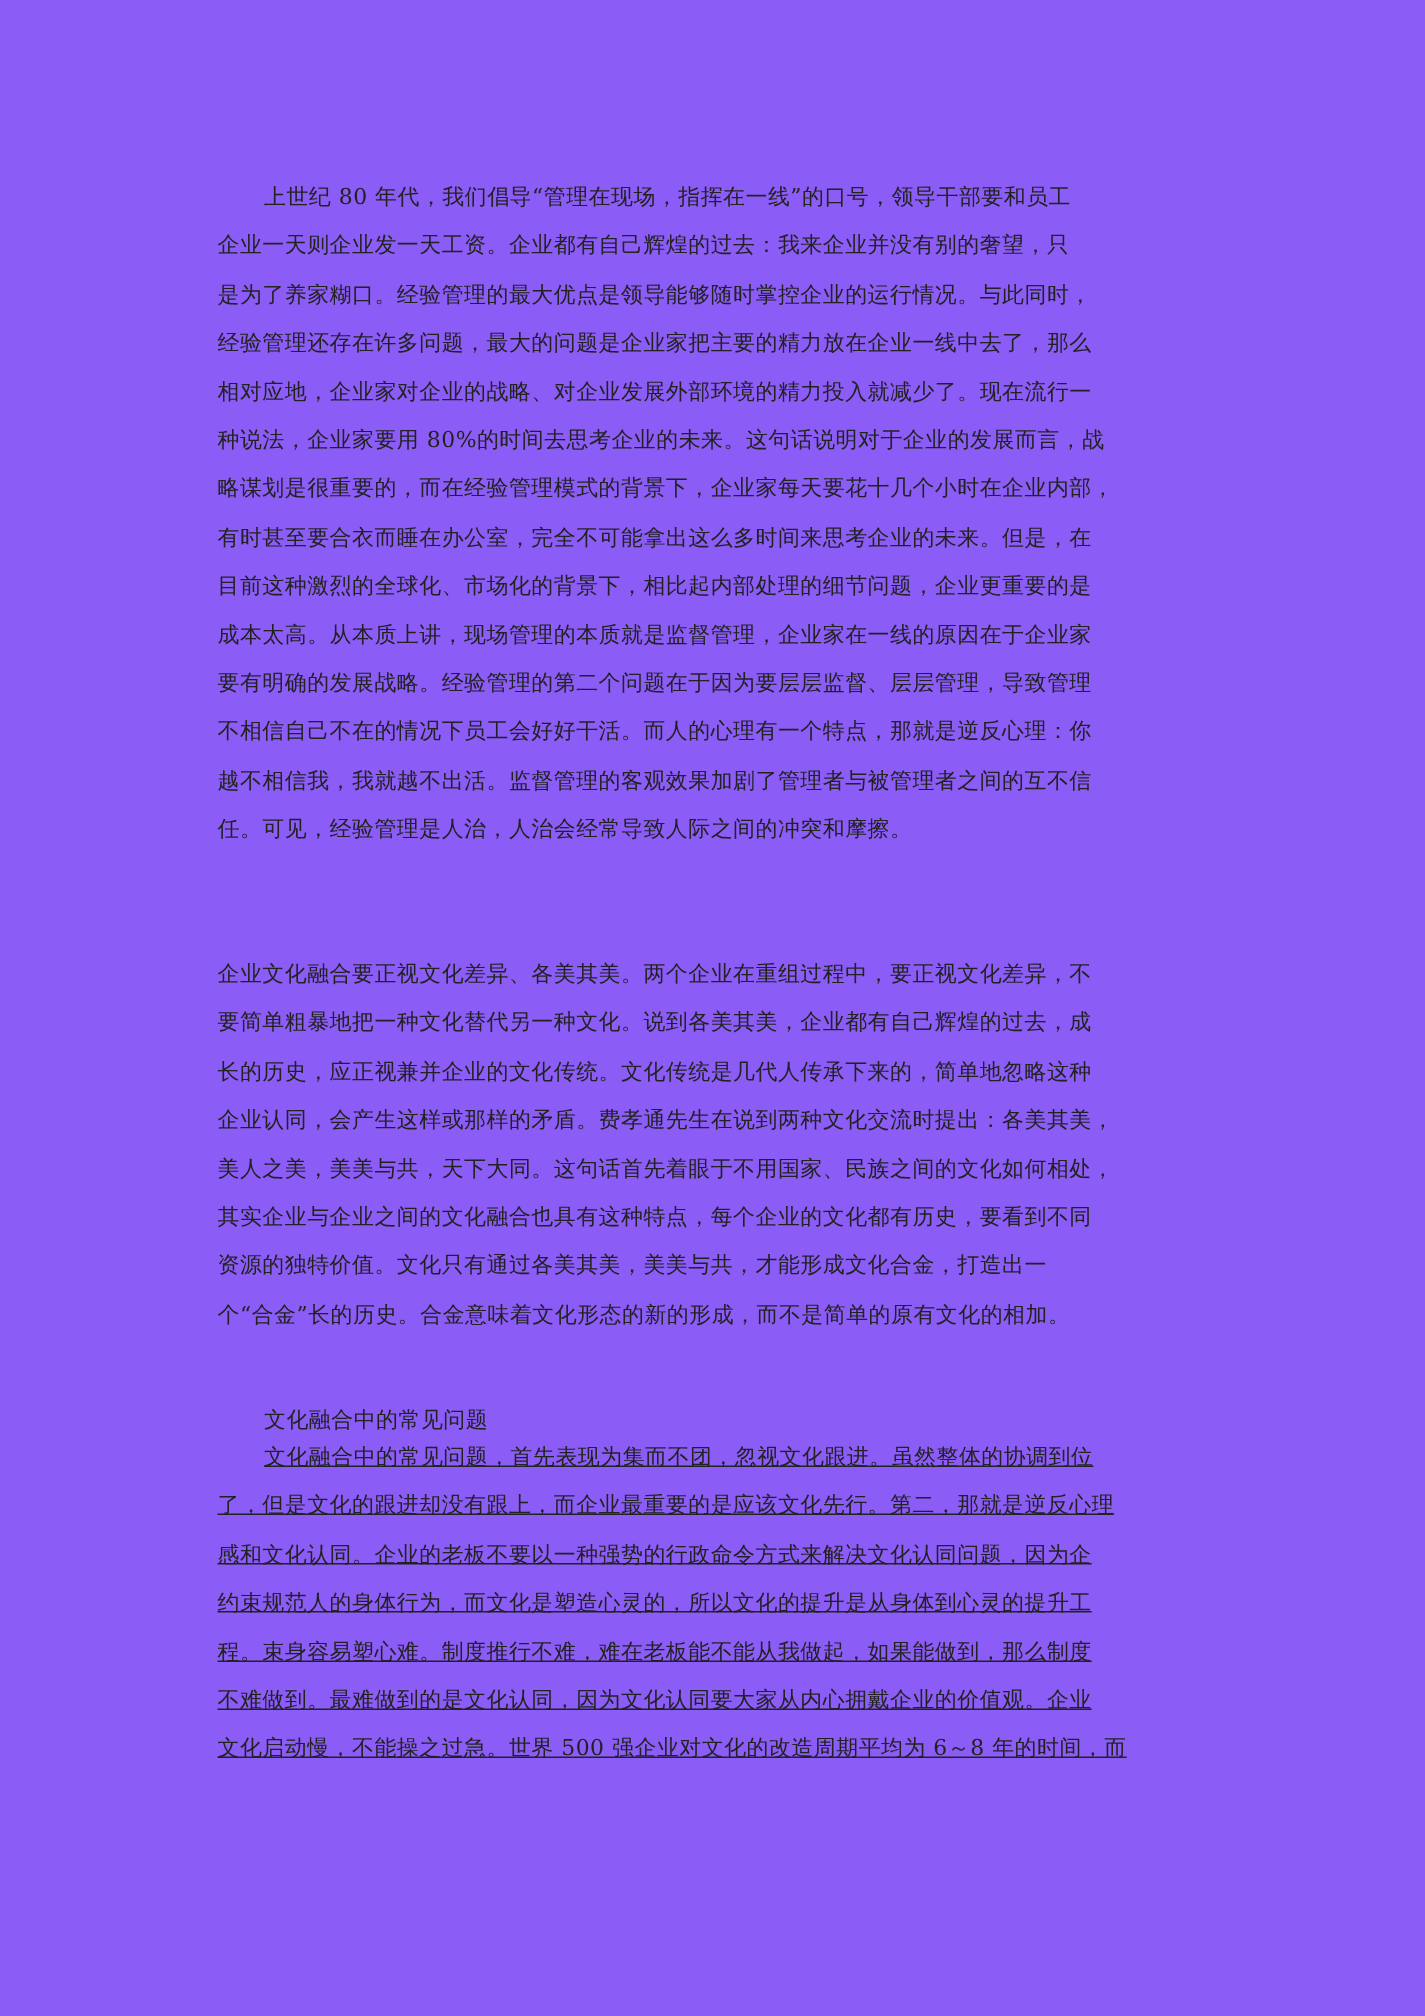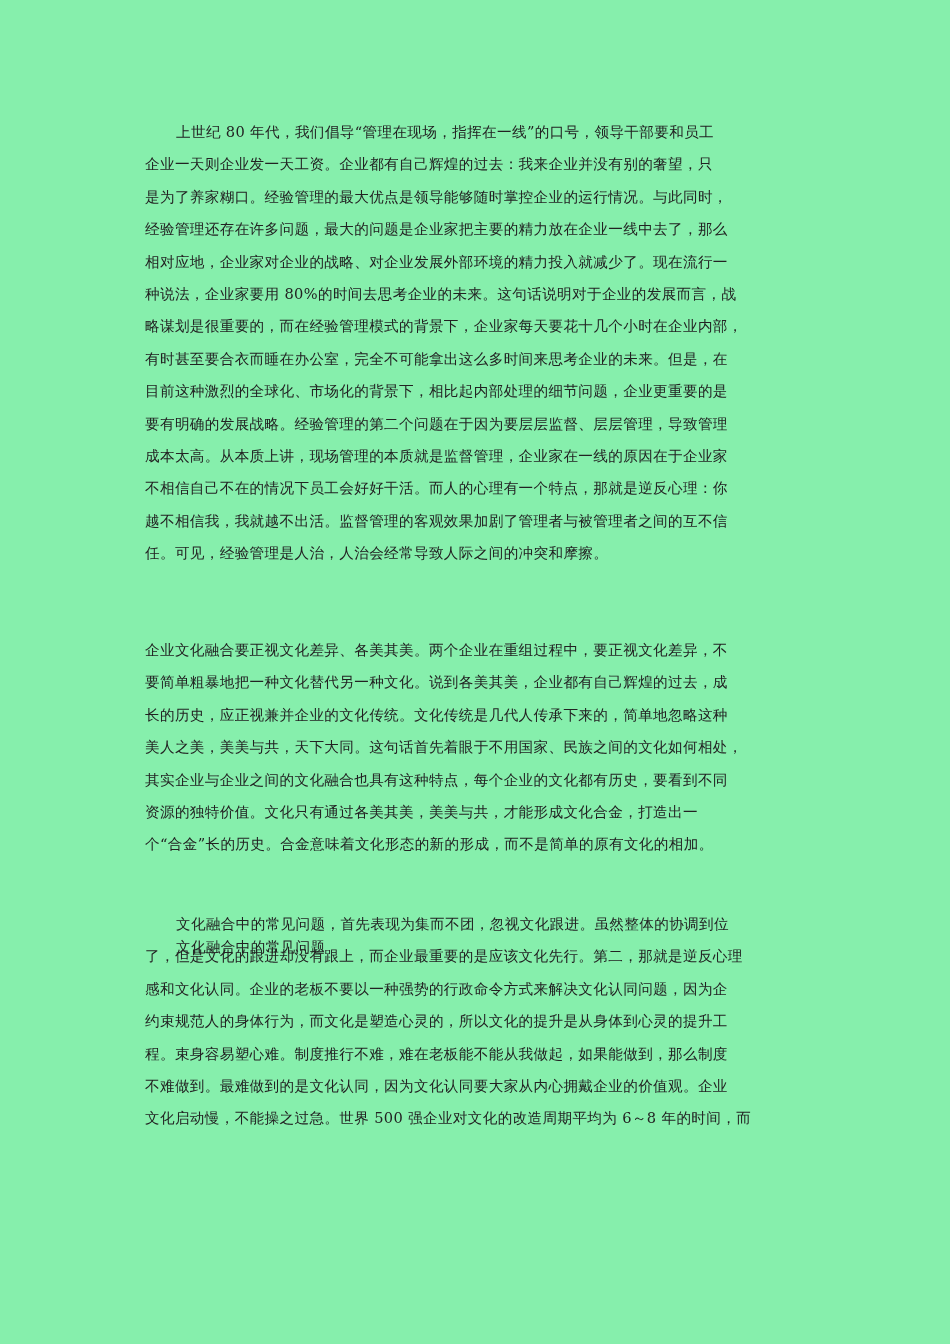--- a/index.html
+++ b/index.html
@@ -14,68 +14,69 @@
       overflow: hidden;
       font-family: "DejaVu Serif", "Liberation Serif", serif;
       color: #222222;
     }
     .page {
       position: absolute;
       left: 0;
       top: 0;
       width: 950px;
       height: 1344px;
-      background: #86efac;
+      background: #8b5cf6;
     }
     .block {
       position: absolute;
       left: 145px;
       width: 662px;
     }
     .line {
       height: 32.4px;
       line-height: 32.4px;
       font-size: 14.6px;
       white-space: nowrap;
       letter-spacing: 0.35px;
     }
     .indent {
       padding-left: 31px;
     }
     #para1 { top: 116px; }
     #para2 { top: 634px; }
     #heading { top: 907px; margin-top: 24px; }
-    #para3 { top: 908px; }
+    #para3 { top: 956px; text-decoration: underline; }
   </style>
 </head>
 <body>
 
 <div class="page">
 
   <div class="block" id="para1">
     <div class="line indent">上世纪 80 年代，我们倡导“管理在现场，指挥在一线”的口号，领导干部要和员工</div>
     <div class="line">企业一天则企业发一天工资。企业都有自己辉煌的过去：我来企业并没有别的奢望，只</div>
     <div class="line">是为了养家糊口。经验管理的最大优点是领导能够随时掌控企业的运行情况。与此同时，</div>
     <div class="line">经验管理还存在许多问题，最大的问题是企业家把主要的精力放在企业一线中去了，那么</div>
     <div class="line">相对应地，企业家对企业的战略、对企业发展外部环境的精力投入就减少了。现在流行一</div>
     <div class="line">种说法，企业家要用 80%的时间去思考企业的未来。这句话说明对于企业的发展而言，战</div>
     <div class="line">略谋划是很重要的，而在经验管理模式的背景下，企业家每天要花十几个小时在企业内部，</div>
     <div class="line">有时甚至要合衣而睡在办公室，完全不可能拿出这么多时间来思考企业的未来。但是，在</div>
     <div class="line">目前这种激烈的全球化、市场化的背景下，相比起内部处理的细节问题，企业更重要的是</div>
+    <div class="line">成本太高。从本质上讲，现场管理的本质就是监督管理，企业家在一线的原因在于企业家</div>
     <div class="line">要有明确的发展战略。经验管理的第二个问题在于因为要层层监督、层层管理，导致管理</div>
-    <div class="line">成本太高。从本质上讲，现场管理的本质就是监督管理，企业家在一线的原因在于企业家</div>
     <div class="line">不相信自己不在的情况下员工会好好干活。而人的心理有一个特点，那就是逆反心理：你</div>
     <div class="line">越不相信我，我就越不出活。监督管理的客观效果加剧了管理者与被管理者之间的互不信</div>
     <div class="line">任。可见，经验管理是人治，人治会经常导致人际之间的冲突和摩擦。</div>
   </div>
 
   <div class="block" id="para2">
     <div class="line">企业文化融合要正视文化差异、各美其美。两个企业在重组过程中，要正视文化差异，不</div>
     <div class="line">要简单粗暴地把一种文化替代另一种文化。说到各美其美，企业都有自己辉煌的过去，成</div>
     <div class="line">长的历史，应正视兼并企业的文化传统。文化传统是几代人传承下来的，简单地忽略这种</div>
+    <div class="line">企业认同，会产生这样或那样的矛盾。费孝通先生在说到两种文化交流时提出：各美其美，</div>
     <div class="line">美人之美，美美与共，天下大同。这句话首先着眼于不用国家、民族之间的文化如何相处，</div>
     <div class="line">其实企业与企业之间的文化融合也具有这种特点，每个企业的文化都有历史，要看到不同</div>
     <div class="line">资源的独特价值。文化只有通过各美其美，美美与共，才能形成文化合金，打造出一</div>
     <div class="line">个“合金”长的历史。合金意味着文化形态的新的形成，而不是简单的原有文化的相加。</div>
   </div>
 
   <div class="block" id="heading">
     <div class="line indent">文化融合中的常见问题</div>
   </div>
 

